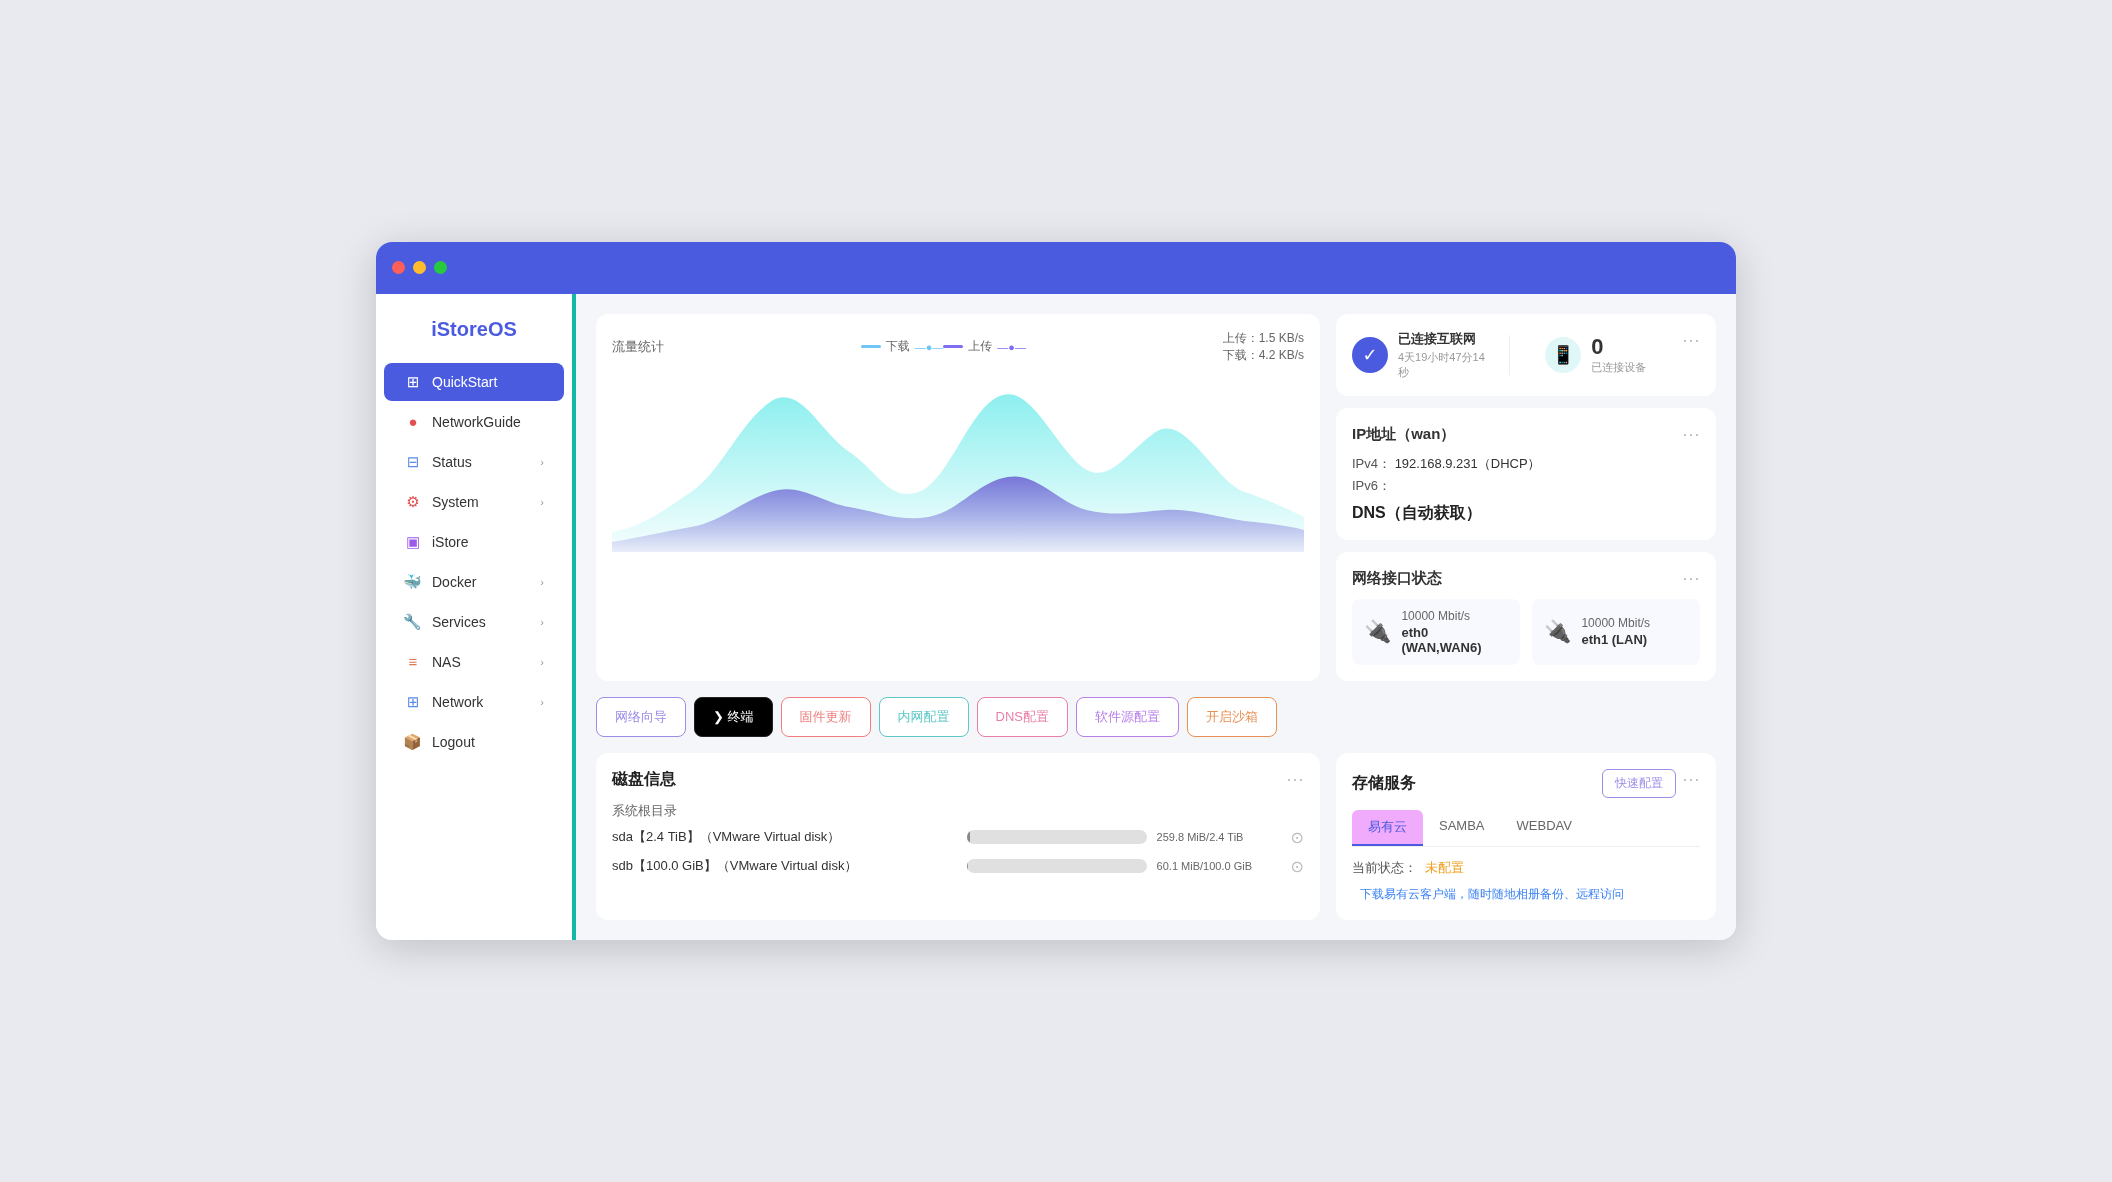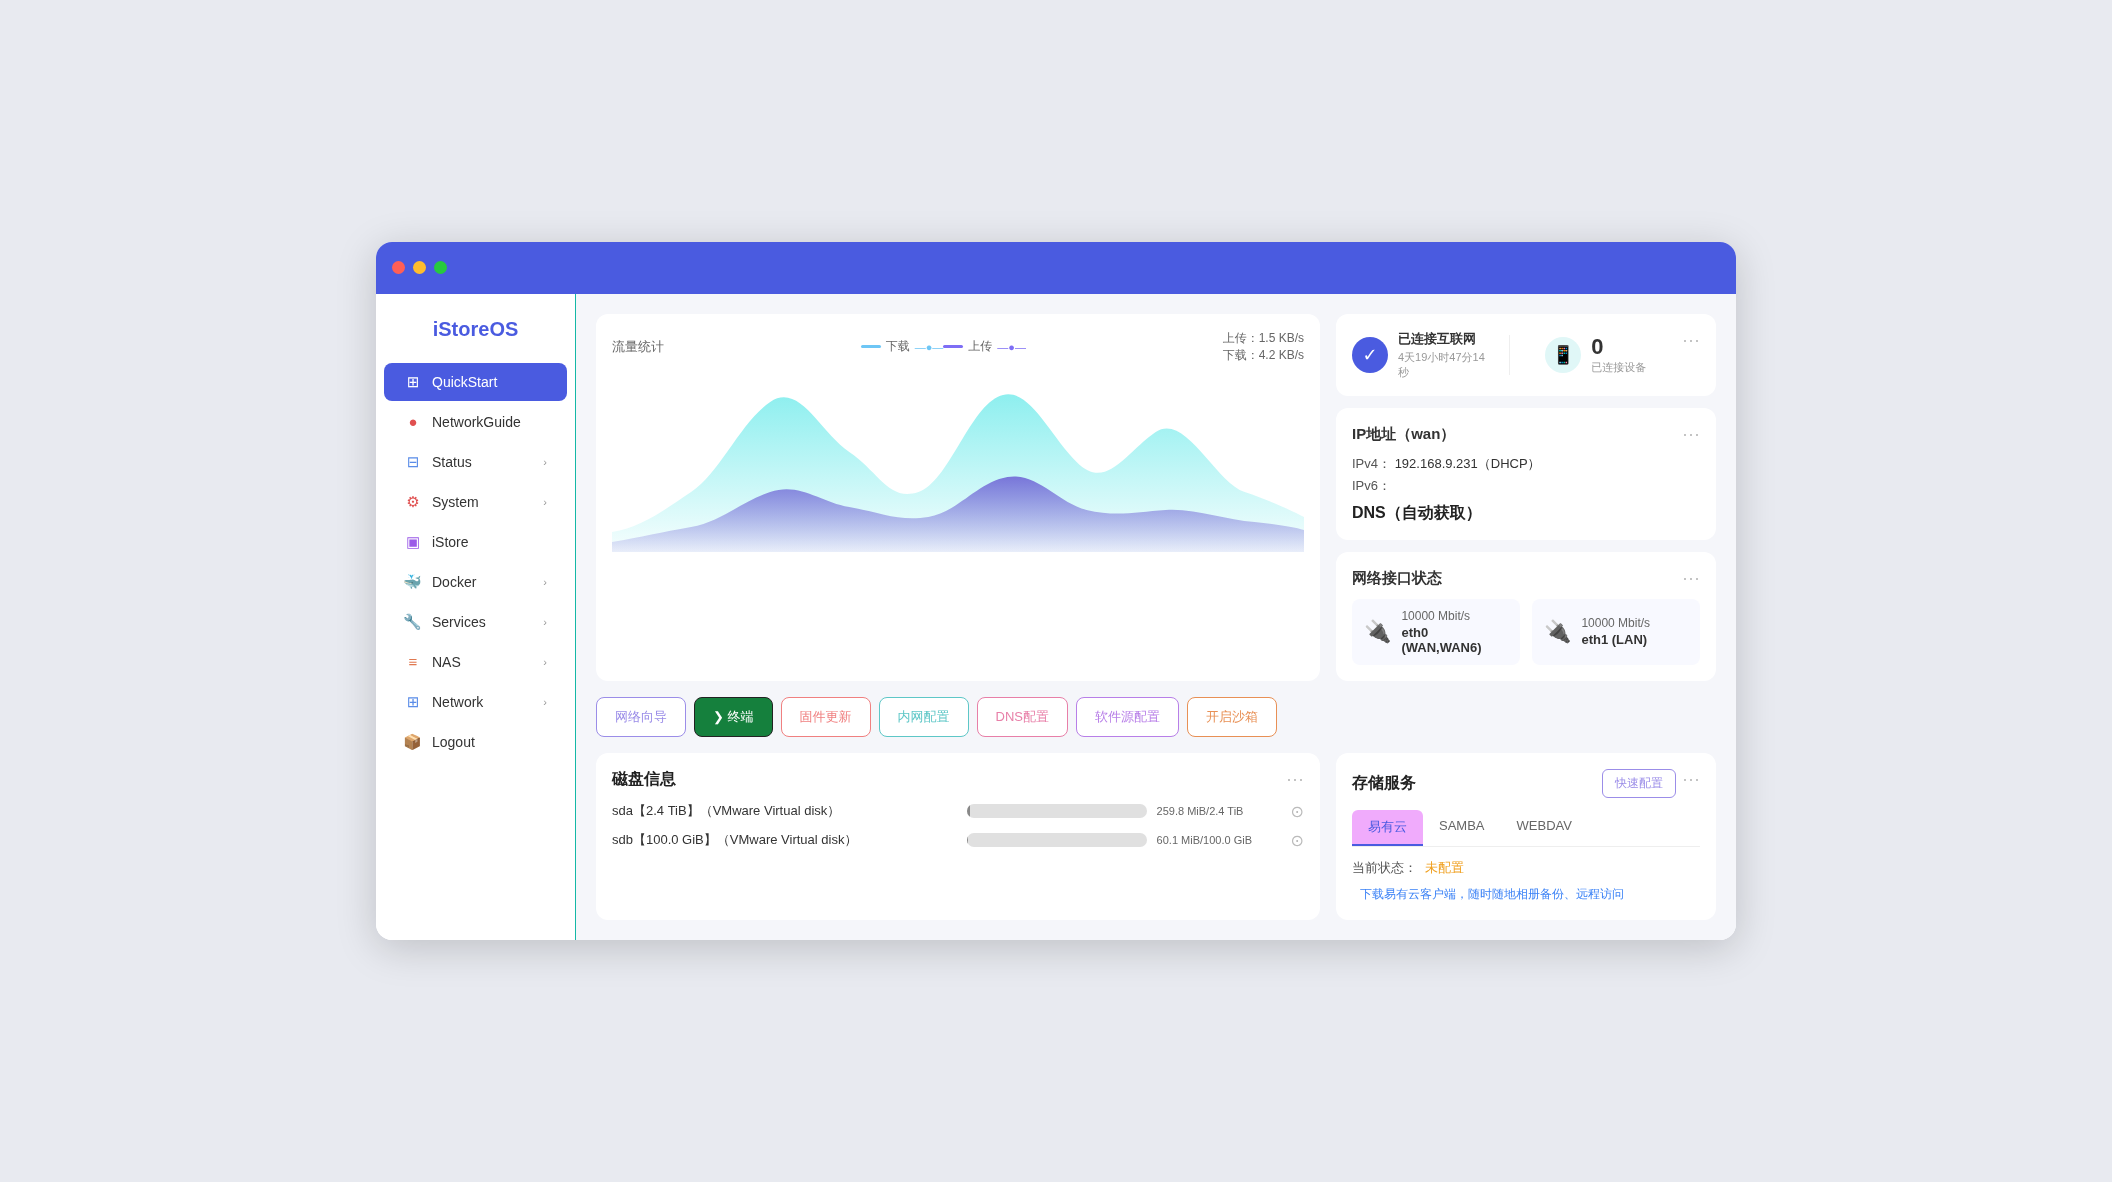--- a/index.html
+++ b/index.html
@@ -40,21 +40,21 @@
     .dot-yellow { background: #ffbd2e; }
     .dot-green { background: #27c93f; }
     .main-layout {
       display: flex;
       flex: 1;
     }
     
     .sidebar {
       width: 200px;
       background: #fff;
-      border-right: 1px solid #14b8a6;
+      border-right: 4px solid #14b8a6;
       padding-top: 12px;
       flex-shrink: 0;
     }
     .sidebar-logo {
       color: #4a5be0;
       font-size: 20px;
       font-weight: 700;
       text-align: center;
       padding: 12px 0 20px;
     }
@@ -258,21 +258,21 @@
     }
     .action-btn {
       padding: 10px 18px;
       border-radius: 8px;
       font-size: 13px;
       cursor: pointer;
       border: 1.5px solid;
       font-weight: 500;
     }
     .btn-outline-blue { border-color: #9b8de8; color: #9b8de8; background: #fff; }
-    .btn-dark { background: #15803d; color: #fff; border-color: #222; }
+    .btn-dark { background: #000000; color: #fff; border-color: #222; }
     .btn-outline-red { border-color: #f08080; color: #f08080; background: #fff; }
     .btn-outline-cyan { border-color: #5ec7c7; color: #5ec7c7; background: #fff; }
     .btn-outline-pink { border-color: #e87fa8; color: #e87fa8; background: #fff; }
     .btn-outline-purple { border-color: #b87fe8; color: #b87fe8; background: #fff; }
     .btn-outline-orange { border-color: #e89055; color: #e89055; background: #fff; }
     
     .bottom-section {
       display: flex;
       gap: 16px;
     }
@@ -550,20 +550,21 @@
         <button class="action-btn btn-outline-orange">开启沙箱</button>
       </div>
 
       <div class="bottom-section">
 
         <div class="disk-card">
           <div class="section-header">
             <span class="section-title">磁盘信息</span>
             <span class="more-btn">···</span>
           </div>
+          <div class="sub-section">系统根目录</div>
           <div class="disk-row">
             <span class="disk-name">sda【2.4 TiB】（VMware Virtual disk）</span>
             <div class="disk-bar-wrap">
               <div class="disk-bar" style="width:2%;"></div>
             </div>
             <span style="font-size:11px;color:#666;min-width:120px;">259.8 MiB/2.4 TiB</span>
             <span class="disk-more">⊙</span>
           </div>
           <div class="disk-row">
             <span class="disk-name">sdb【100.0 GiB】（VMware Virtual disk）</span>

